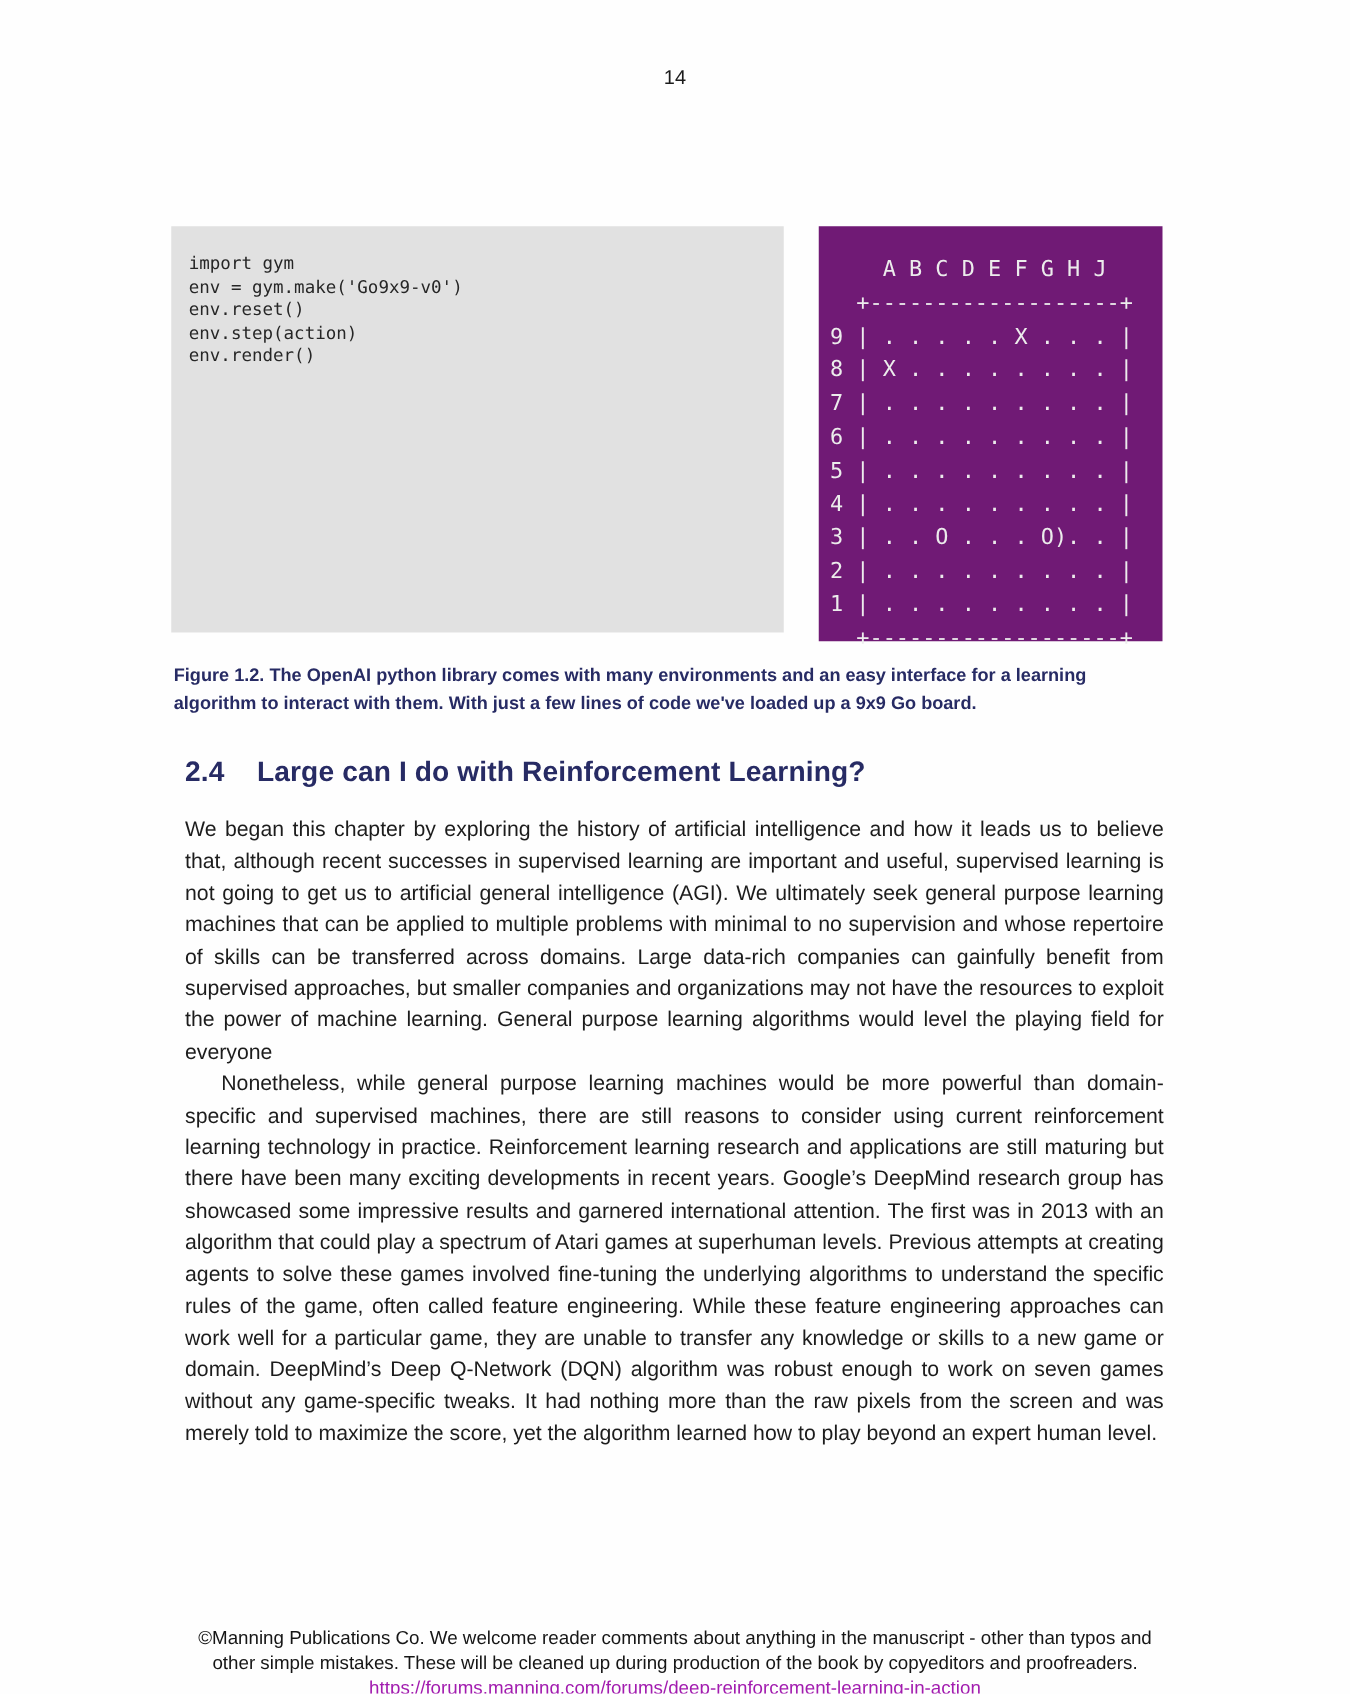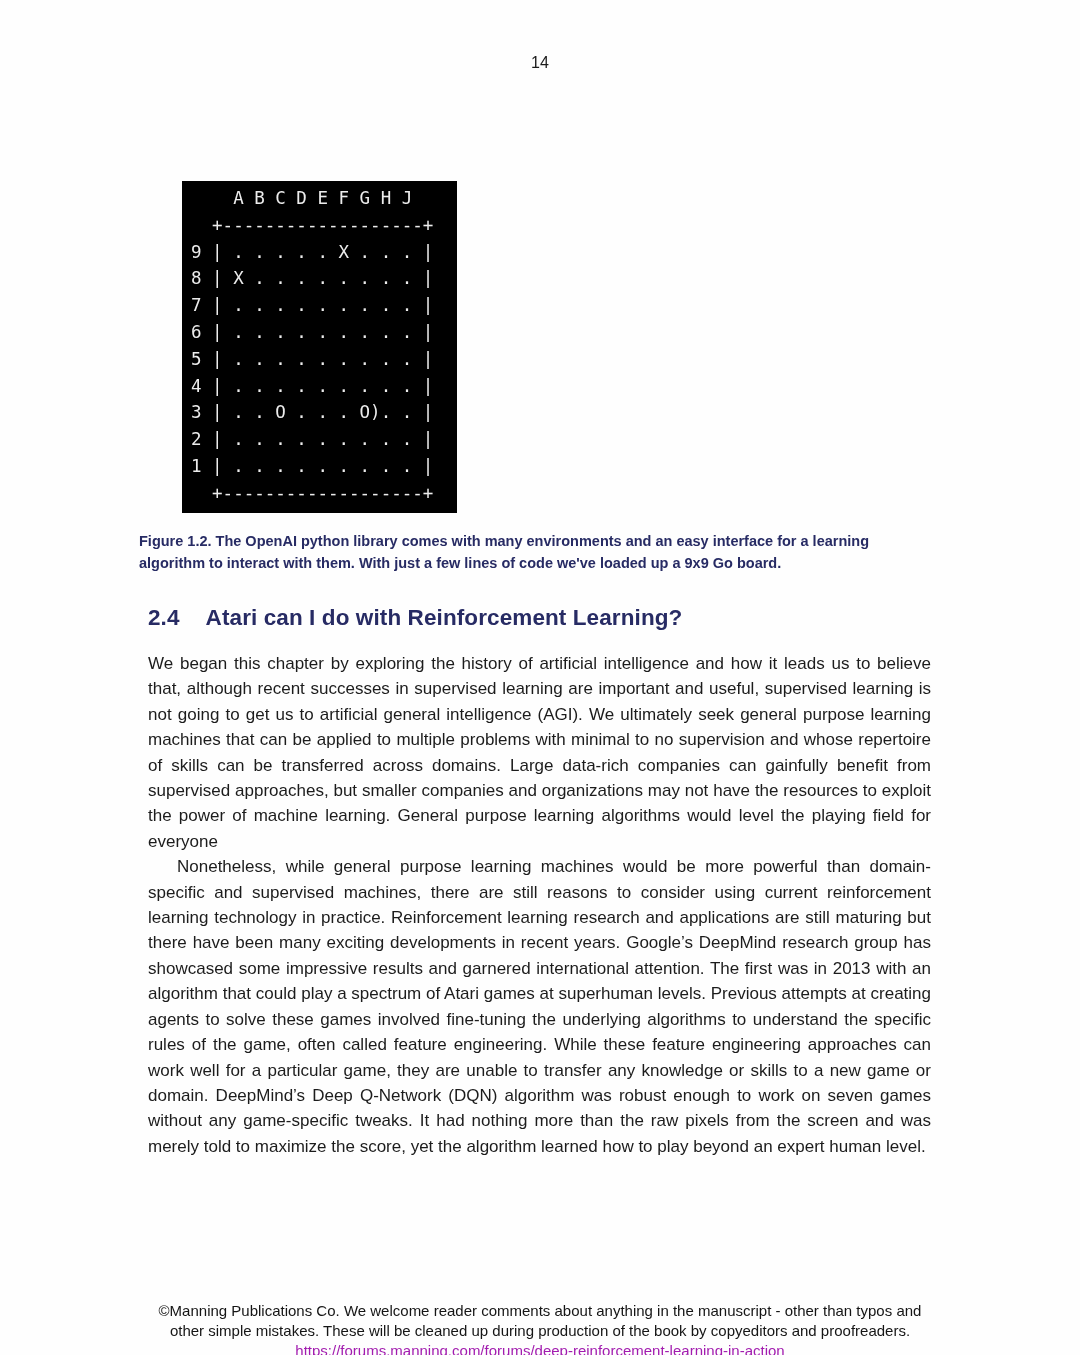--- a/index.html
+++ b/index.html
@@ -31,28 +31,27 @@
     background: #e1e1e1;
     padding: 21px 14px;
     font-family: "DejaVu Sans Mono", monospace;
     font-size: 14px;
     line-height: 18.6px;
     color: #262626;
     white-space: pre;
   }
   .terminal {
     width: 275px; height: 332px;
-    background: #000000;
-    padding: 4px 9px;
+    background: #701a75;
+    padding: 22px 9px;
     font-family: "DejaVu Sans Mono", monospace;
     font-size: 17.5px;
     line-height: 26.8px;
     color: #ececec;
     white-space: pre;
-    margin-left: 45px;
   }
   .caption {
     position: absolute;
     top: 531px; left: 139px;
     width: 792px;
     font-size: 14.5px;
     font-weight: bold;
     line-height: 21.5px;
     color: #272b64;
   }
@@ -89,38 +88,43 @@
   .footer-url { color: #a21caf; cursor: pointer; }
 </style>
 </head>
 <body>
 
 <div class="page">
 
   <div class="page-number">14</div>
 
   <div class="figure-row">
+    <pre class="code-block">import gym
+env = gym.make('Go9x9-v0')
+env.reset()
+env.step(action)
+env.render()</pre>
     <pre class="terminal">    A B C D E F G H J
   +-------------------+
 9 | . . . . . X . . . |
 8 | X . . . . . . . . |
 7 | . . . . . . . . . |
 6 | . . . . . . . . . |
 5 | . . . . . . . . . |
 4 | . . . . . . . . . |
 3 | . . O . . . O). . |
 2 | . . . . . . . . . |
 1 | . . . . . . . . . |
   +-------------------+</pre>
   </div>
 
   <div class="caption">Figure 1.2. The OpenAI python library comes with many environments and an easy interface for a learning algorithm to interact with them. With just a few lines of code we've loaded up a 9x9 Go board.</div>
 
   <h2 class="section-heading">
-    <span class="sec-num">2.4</span><span class="sec-title">Atari can I do with Reinforcement Learning?</span>
+    <span class="sec-num">2.4</span><span class="sec-title">Large can I do with Reinforcement Learning?</span>
   </h2>
 
   <div class="body-text">
     <p class="body-para">We began this chapter by exploring the history of artificial intelligence and how it leads us to believe that, although recent successes in supervised learning are important and useful, supervised learning is not going to get us to artificial general intelligence (AGI). We ultimately seek general purpose learning machines that can be applied to multiple problems with minimal to no supervision and whose repertoire of skills can be transferred across domains. Large data-rich companies can gainfully benefit from supervised approaches, but smaller companies and organizations may not have the resources to exploit the power of machine learning. General purpose learning algorithms would level the playing field for everyone</p>
     <p class="body-para indented">Nonetheless, while general purpose learning machines would be more powerful than domain-specific and supervised machines, there are still reasons to consider using current reinforcement learning technology in practice. Reinforcement learning research and applications are still maturing but there have been many exciting developments in recent years. Google’s DeepMind research group has showcased some impressive results and garnered international attention. The first was in 2013 with an algorithm that could play a spectrum of Atari games at superhuman levels. Previous attempts at creating agents to solve these games involved fine-tuning the underlying algorithms to understand the specific rules of the game, often called feature engineering. While these feature engineering approaches can work well for a particular game, they are unable to transfer any knowledge or skills to a new game or domain. DeepMind’s Deep Q-Network (DQN) algorithm was robust enough to work on seven games without any game-specific tweaks. It had nothing more than the raw pixels from the screen and was merely told to maximize the score, yet the algorithm learned how to play beyond an expert human level.</p>
   </div>
 
   <div class="footer">
     <div>©Manning Publications Co. We welcome reader comments about anything in the manuscript - other than typos and</div>
     <div>other simple mistakes. These will be cleaned up during production of the book by copyeditors and proofreaders.</div>

